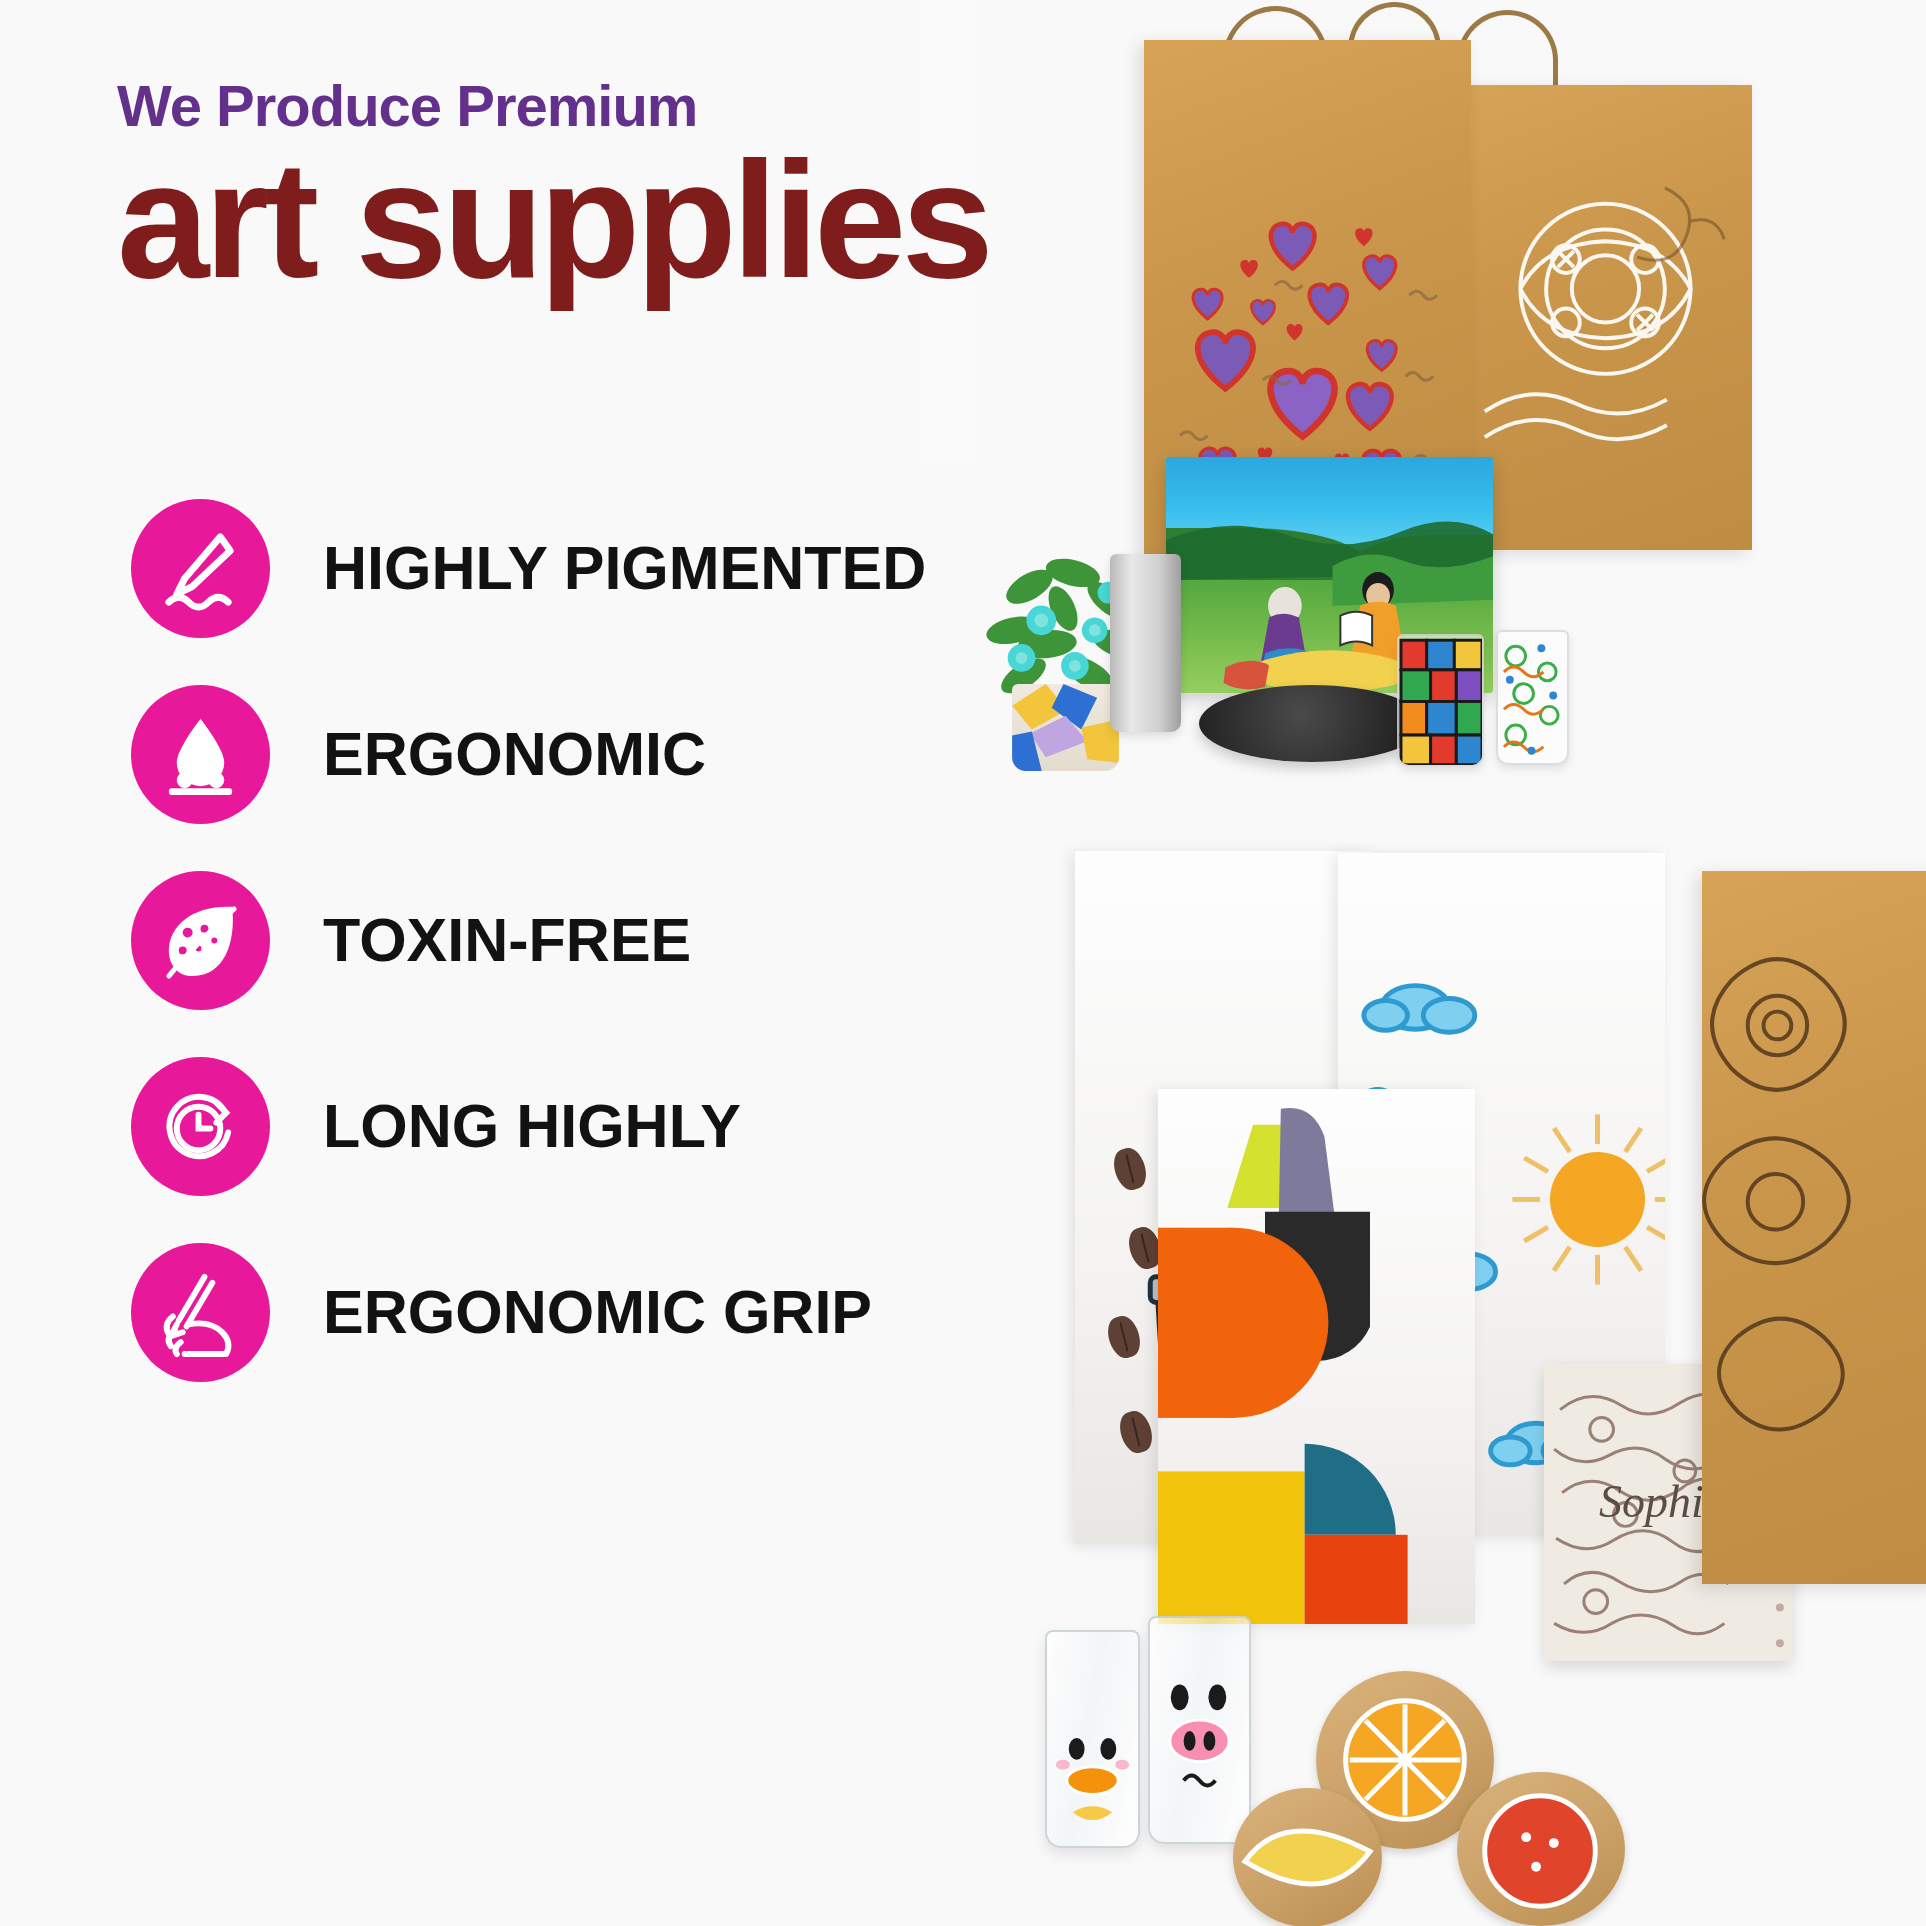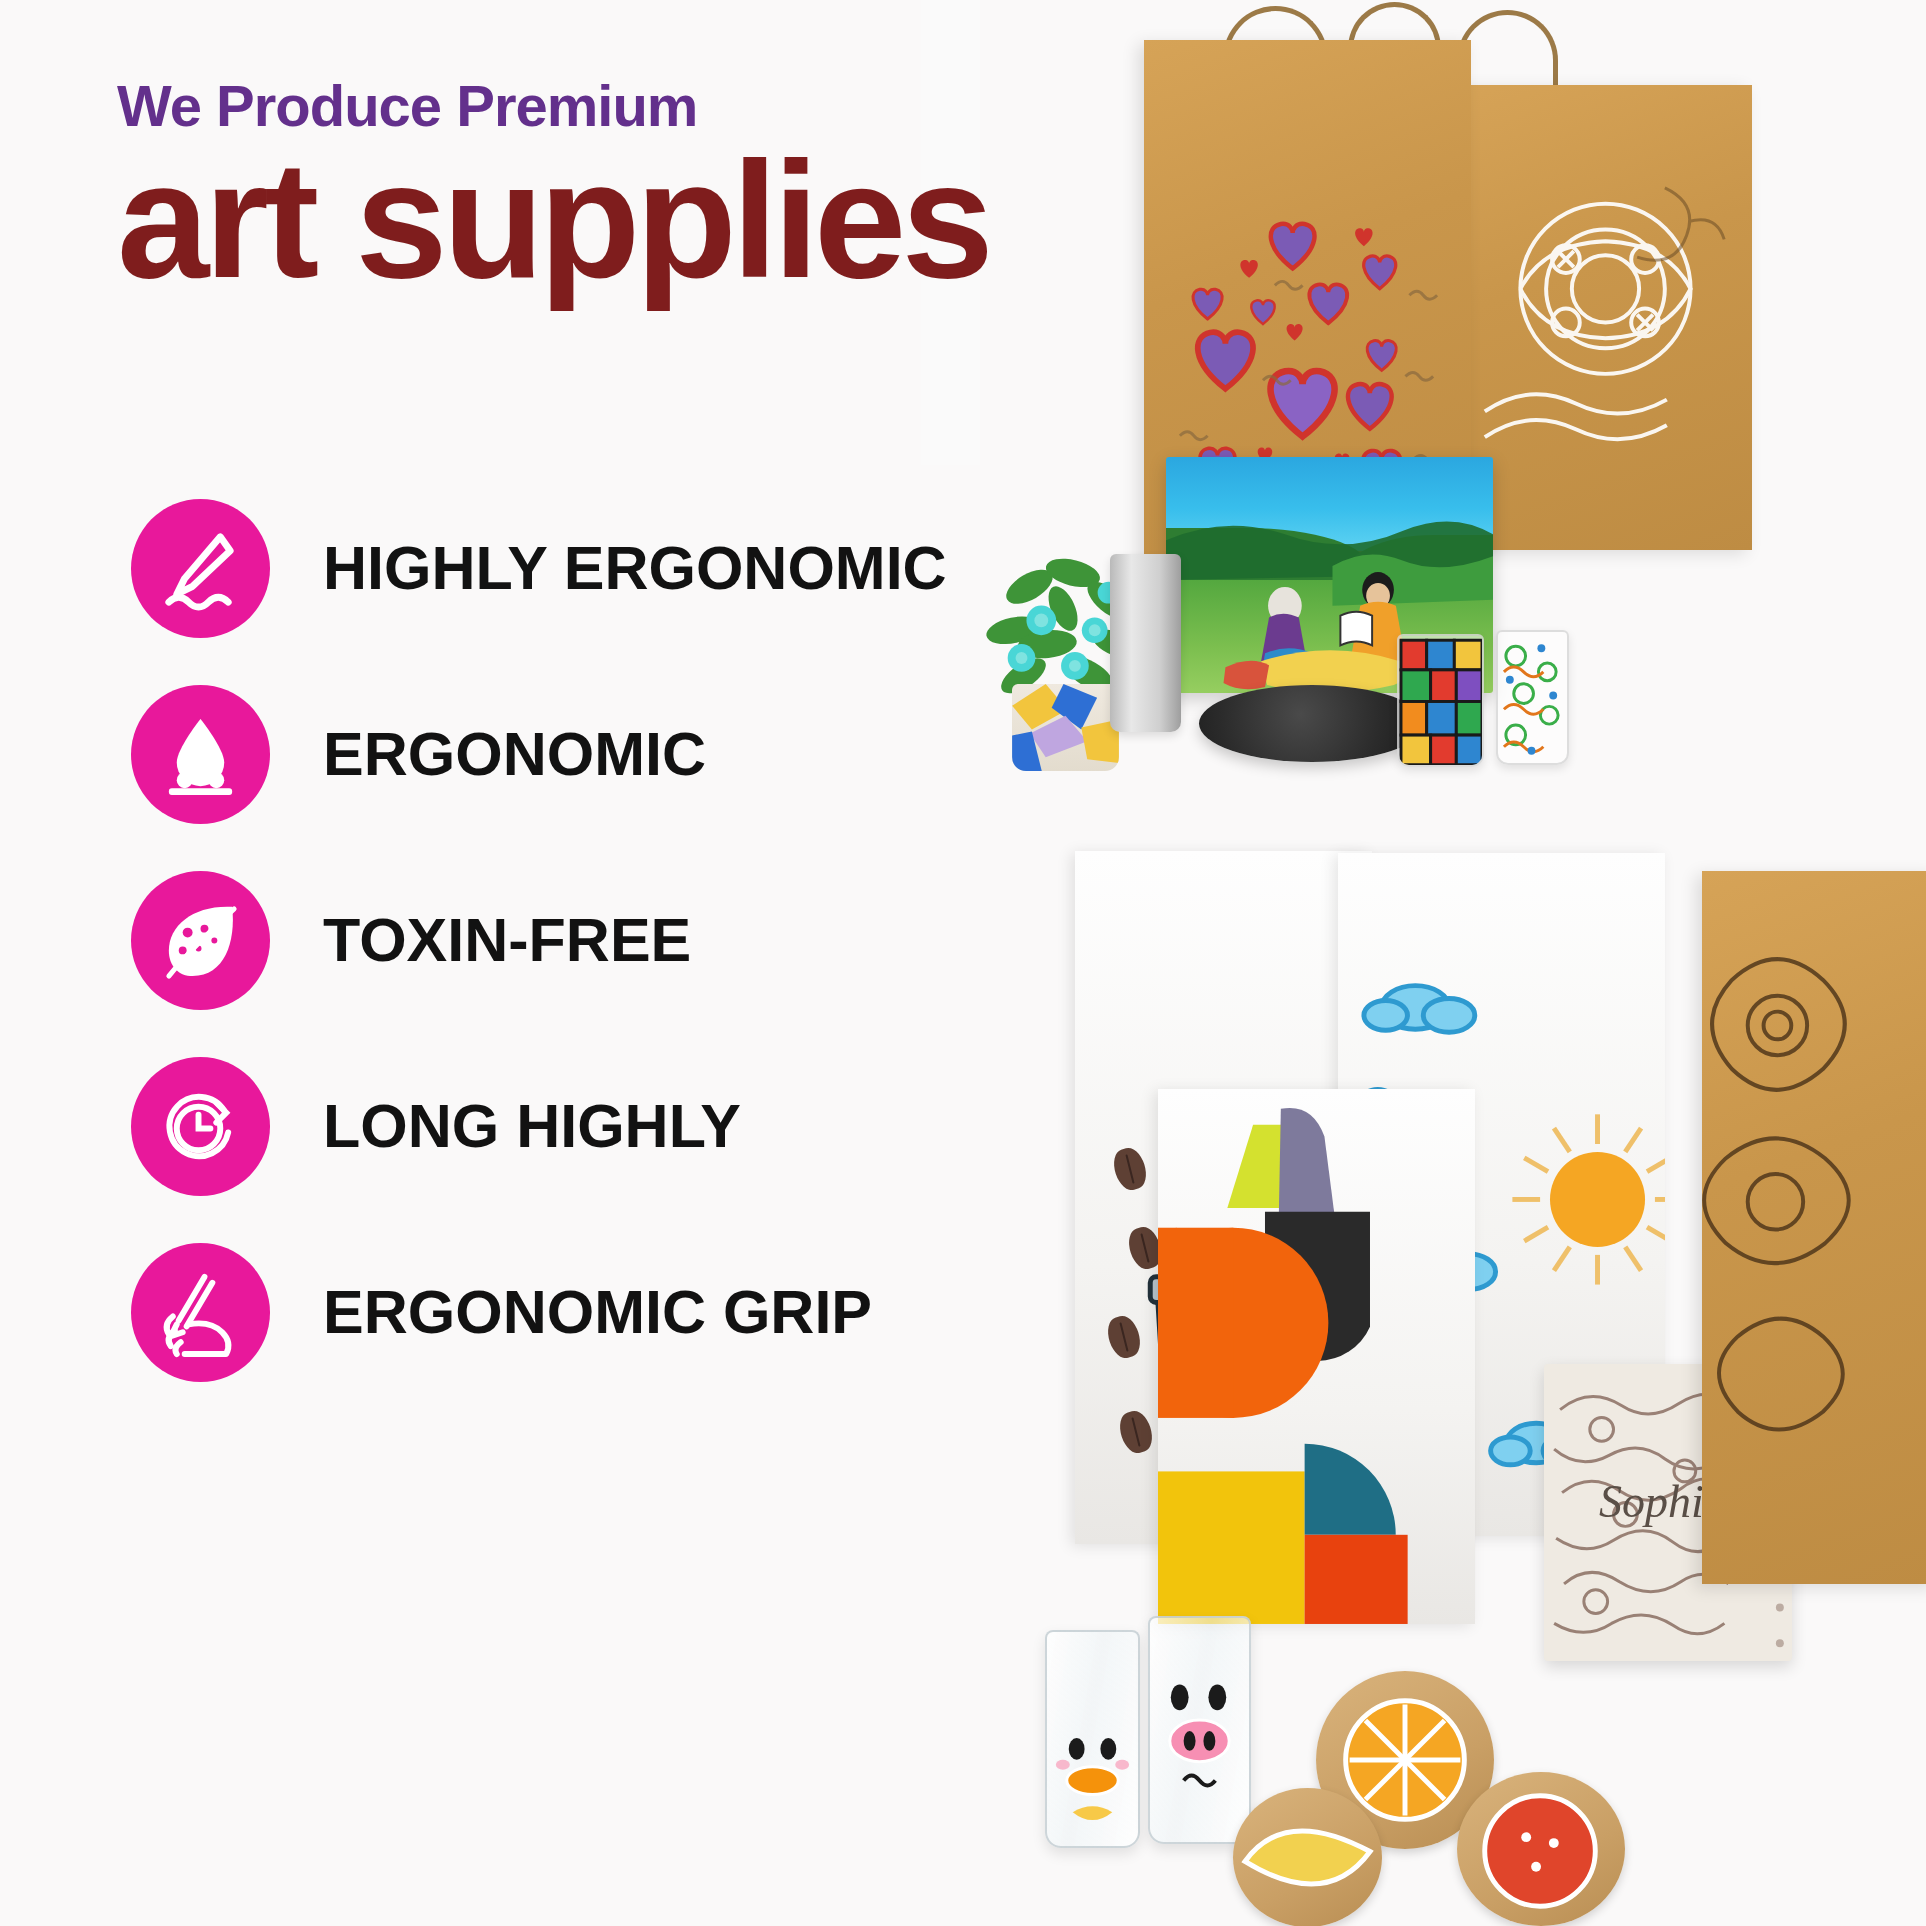--- a/index.html
+++ b/index.html
@@ -539,21 +539,21 @@
 
     <div class="feat">
       <div class="badge">
         <svg width="91" height="91" viewBox="0 0 92 92">
           <g fill="none" stroke="#ffffff" stroke-width="7" stroke-linecap="round" stroke-linejoin="round">
             <path d="M66 14 L30 56 l-8 16 l16 -8 L76 28 Z"></path>
             <path d="M14 80 q10 -10 20 0 q10 10 20 0 q10 -10 20 0"></path>
           </g>
         </svg>
       </div>
-      <div class="feat-label">HIGHLY ERGONOMIC</div>
+      <div class="feat-label">HIGHLY PIGMENTED</div>
     </div>
 
     <div class="feat">
       <div class="badge">
         <svg width="91" height="91" viewBox="0 0 92 92">
           <path d="M46 10 C46 10 22 40 22 54 a24 24 0 0 0 48 0 C70 40 46 10 46 10Z" fill="#ffffff"></path>
           <circle cx="30" cy="72" r="8" fill="#ffffff"></circle>
           <circle cx="62" cy="72" r="8" fill="#ffffff"></circle>
           <rect x="14" y="80" width="64" height="7" rx="3" fill="#ffffff"></rect>
         </svg>

